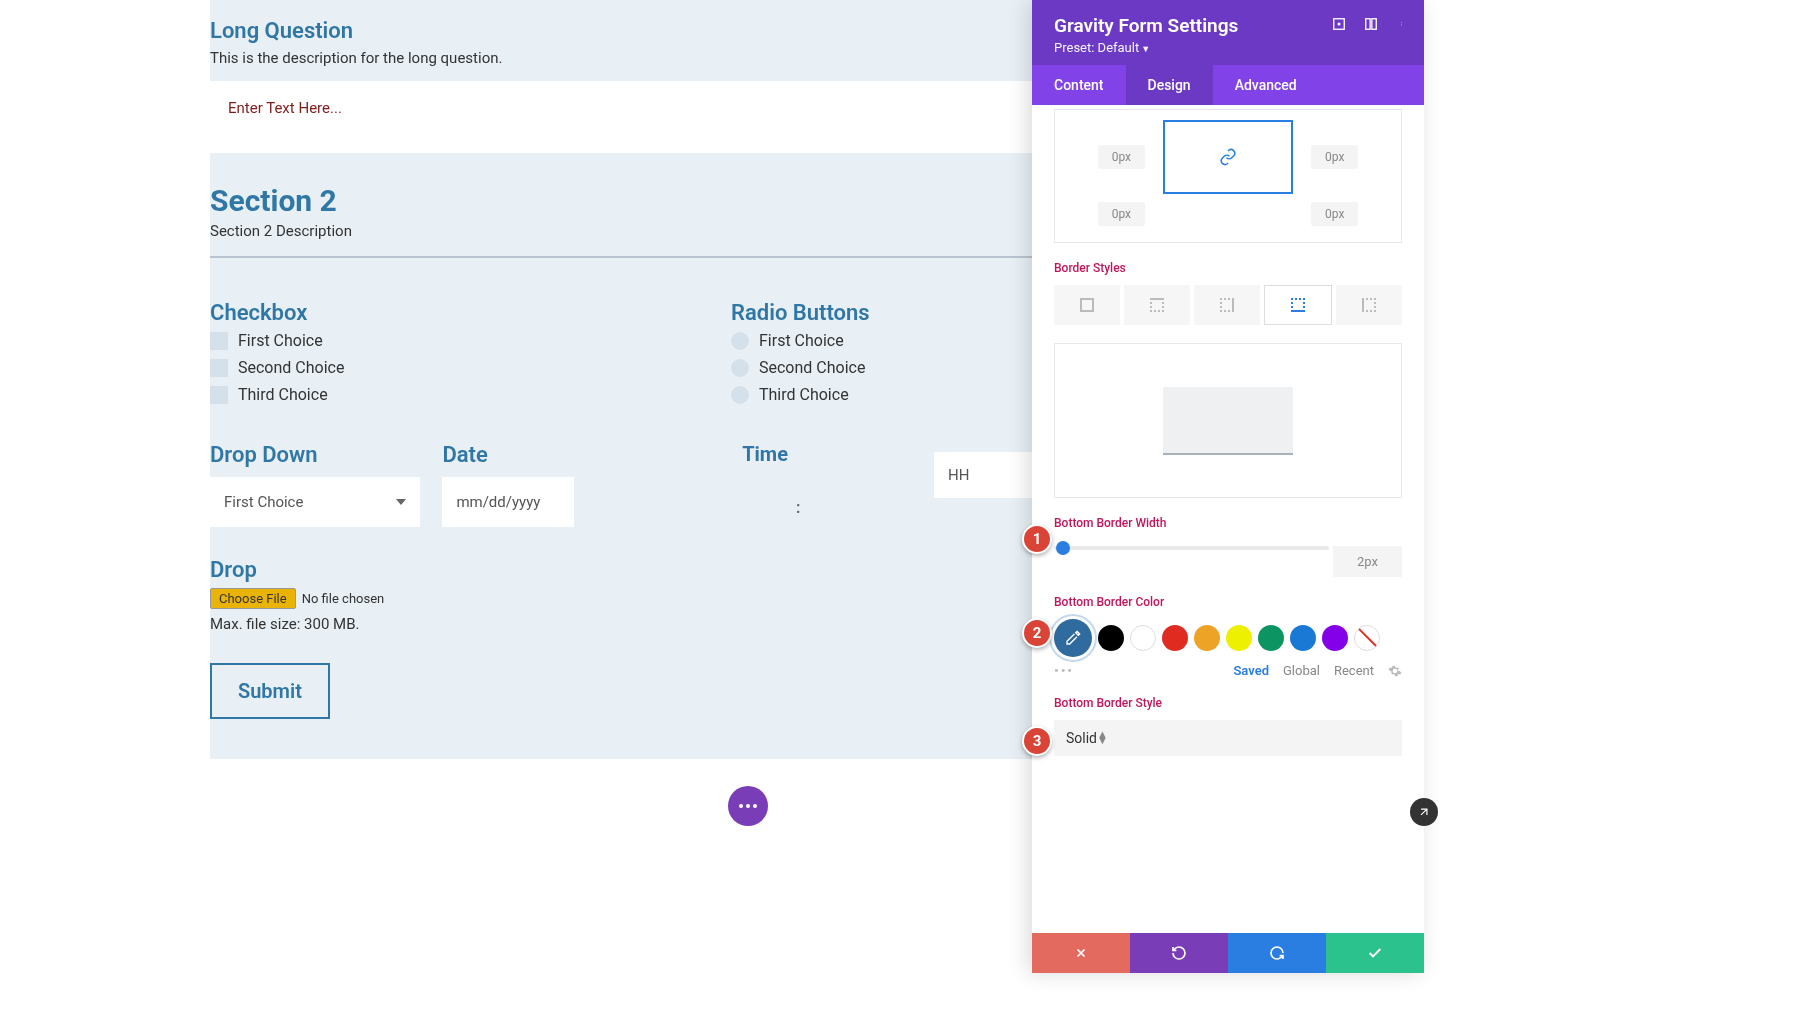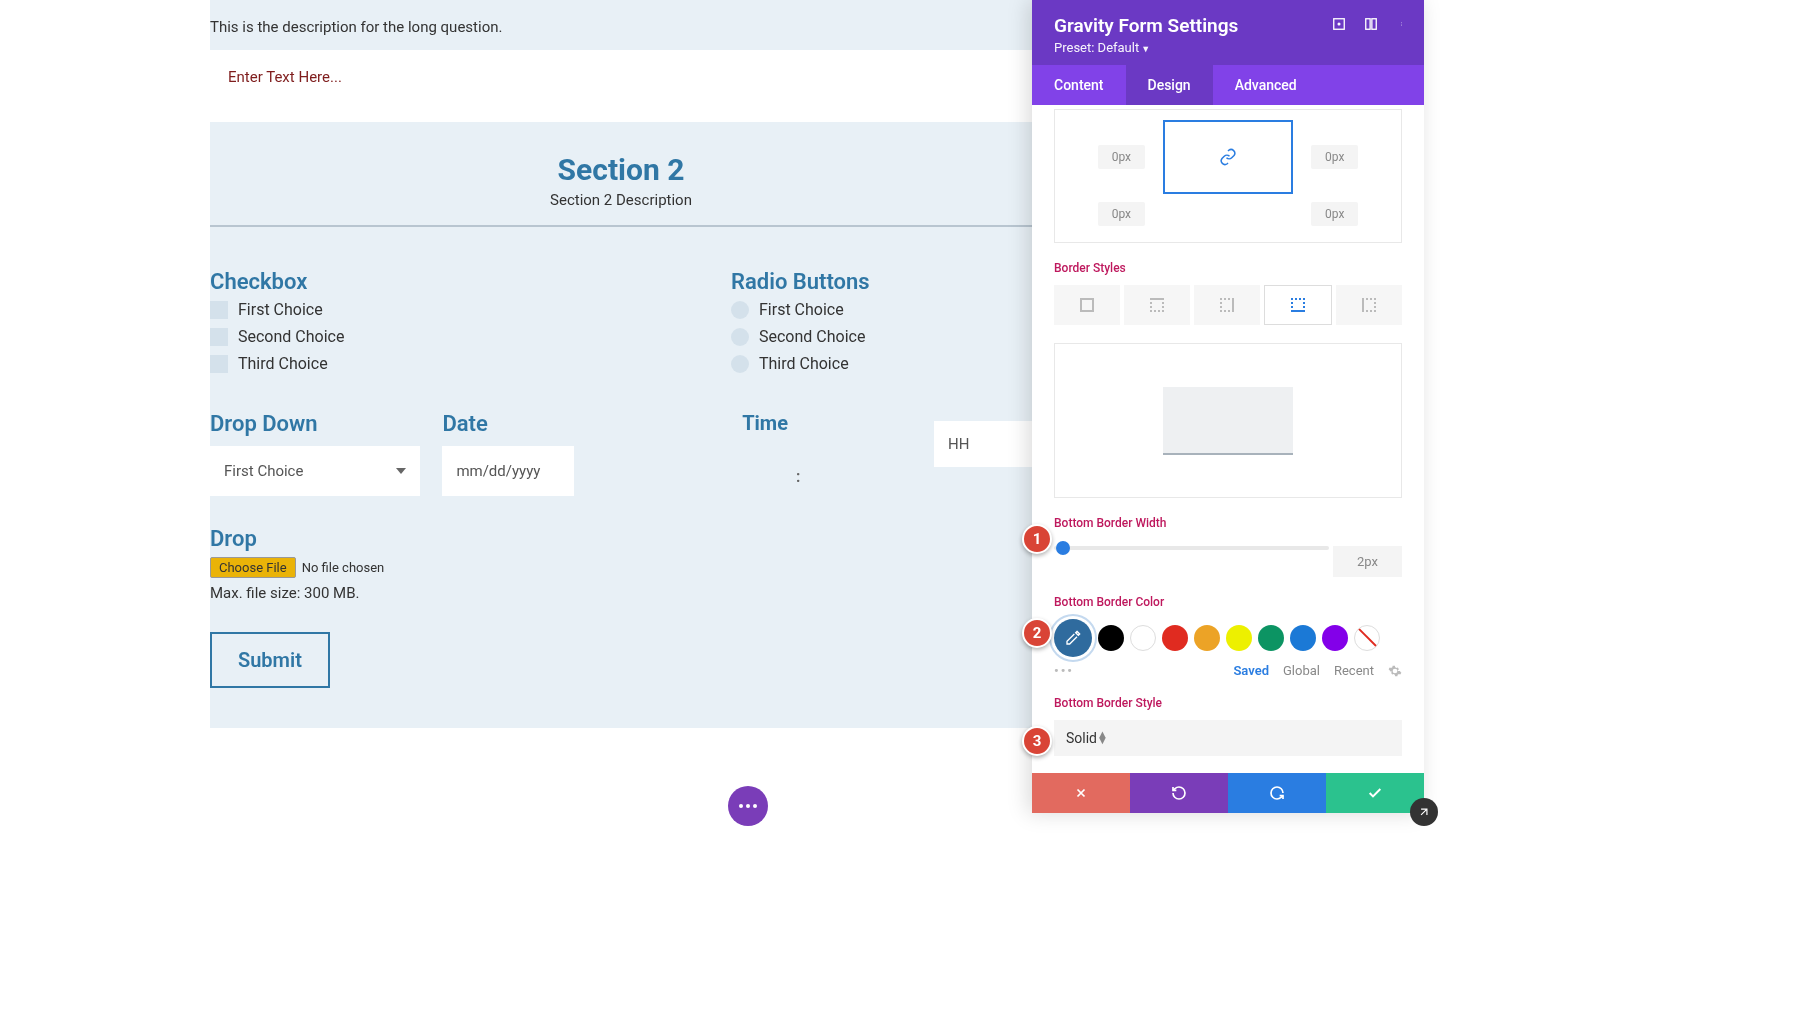--- a/index.html
+++ b/index.html
@@ -7,21 +7,21 @@
 .viewport { width: 1800px; height: 1024px; position: relative; }
 
 .form-area { position: absolute; left: 210px; top: 0; width: 822px; background: #e8f0f6; padding-bottom: 40px; }
 
 .form-field-label { color: #3077a5; font-weight: 600; font-size: 22px; margin-bottom: 6px; }
 .form-field-desc { color: #333; font-size: 15px; margin-bottom: 14px; }
 
 .longq { padding: 18px 0 0 0; }
 .longq-input { background: #fff; padding: 18px; font-size: 15px; color: #7f1d1d; width: 100%; min-height: 72px; }
 
-.section2 { padding: 30px 0 16px 0; text-align: center; }
+.section2 { padding: 30px 0 16px 0; }
 .section2-title { color: #3077a5; font-weight: 700; font-size: 30px; margin-bottom: 4px; }
 .section2-desc { color: #333; font-size: 15px; padding-bottom: 16px; border-bottom: 2px solid #b8c5d0; }
 
 .two-col { display: flex; gap: 40px; margin-top: 26px; }
 .col { flex: 1; }
 
 .choice-row { display: flex; align-items: center; gap: 10px; margin-bottom: 8px; font-size: 16px; color: #333; }
 .check-box { width: 18px; height: 18px; background: #d4e1eb; }
 .radio-circle { width: 18px; height: 18px; background: #d4e1eb; border-radius: 50%; }
 
@@ -44,21 +44,21 @@
 .choose-file-btn { background: #eab308; border: 1px solid #999; padding: 2px 8px; font-size: 13px; border-radius: 2px; }
 .max-size { font-size: 15px; color: #333; margin-top: 6px; }
 
 .submit-btn { margin-top: 30px; border: 2px solid #3077a5; color: #3077a5; background: transparent; padding: 14px 26px; font-size: 20px; font-weight: 600; }
 
 
 .fab-dots { position: absolute; left: 728px; top: 786px; width: 40px; height: 40px; background: #7a3db8; border-radius: 50%; display: flex; justify-content: center; align-items: center; gap: 3px; }
 .fab-dots span { width: 4px; height: 4px; background: #fff; border-radius: 50%; }
 
 
-.panel { position: absolute; left: 1032px; top: 0; width: 392px; height: 813px; background: #fff; box-shadow: -4px 0 20px rgba(0,0,0,0.15); display: flex; flex-direction: column; }
+.panel { position: absolute; left: 1032px; top: 0; width: 392px; height: 973px; background: #fff; box-shadow: -4px 0 20px rgba(0,0,0,0.15); display: flex; flex-direction: column; }
 
 .panel-header { background: #6b39c4; color: #fff; padding: 14px 22px 10px 22px; position: relative; }
 .panel-title { font-size: 19px; font-weight: 600; }
 .panel-preset { font-size: 13px; margin-top: 3px; opacity: 0.95; }
 .preset-caret { font-size: 9px; margin-left: 2px; }
 .panel-header-icons { position: absolute; right: 14px; top: 17px; display: flex; gap: 18px; align-items: center; }
 .hdr-icon { width: 14px; height: 14px; display: flex; align-items: center; justify-content: center; }
 
 .panel-tabs { display: flex; background: #8142e8; }
 .panel-tab { flex: 0 0 auto; padding: 12px 22px; color: #fff; font-size: 14px; font-weight: 500; }
@@ -131,20 +131,21 @@
 .expand-circle { position: absolute; right: 6px; bottom: 6px; width: 28px; height: 28px; background: #333; border-radius: 50%; display: flex; align-items: center; justify-content: center; }
 </style>
 </head>
 <body>
 
 <div class="viewport">
 
   <div class="form-area">
 
     <div class="longq">
+      <div class="form-field-label">Long Question</div>
       <div class="form-field-desc">This is the description for the long question.</div>
       <div class="longq-input">Enter Text Here...</div>
     </div>
 
     <div class="section2">
       <div class="section2-title">Section 2</div>
       <div class="section2-desc">Section 2 Description</div>
     </div>
 
     <div class="two-col">

